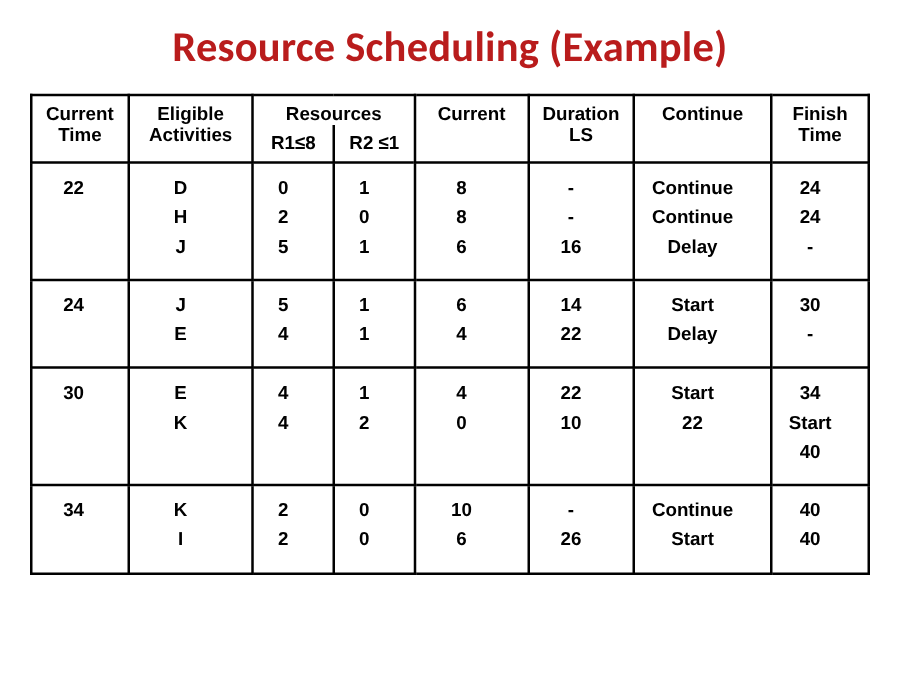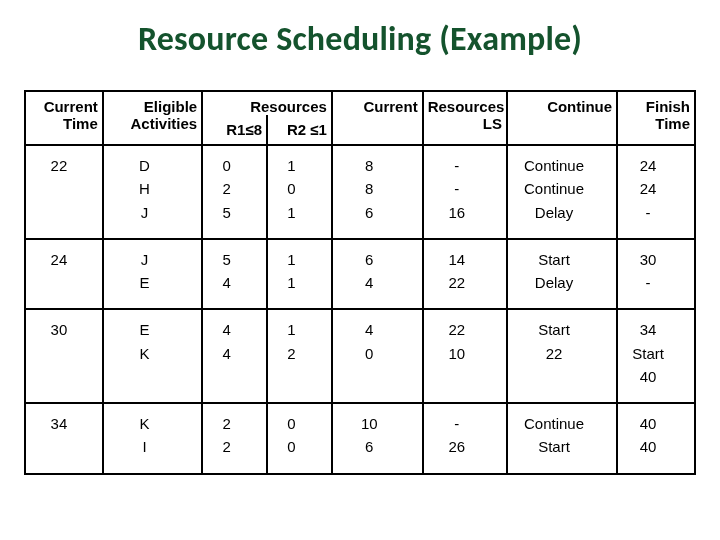--- a/index.html
+++ b/index.html
@@ -1,23 +1,23 @@
 <!DOCTYPE html>
 <html><head>
 <meta charset="utf-8">
 <style>
   html,body{margin:0;padding:0;background:#fff;font-family:Calibri,Arial,sans-serif;}
   .page{width:720px;height:540px;box-sizing:border-box;padding:18px 24px 0 24px;}
-  h1{margin:0 0 31px 0;font-size:34px;font-weight:700;color:#14532d;text-align:center;letter-spacing:0.2px;}
+  h1{margin:0 0 16px 0;font-size:34px;font-weight:700;color:#b91c1c;text-align:center;letter-spacing:0.2px;}
   table{border-collapse:collapse;width:100%;table-layout:fixed;}
-  th,td{border:2px solid #000;text-align:right;vertical-align:top;font-family:"Segoe UI",Verdana,Geneva,sans-serif;}
+  th,td{border:2px solid #000;text-align:center;vertical-align:top;font-family:"Segoe UI",Verdana,Geneva,sans-serif;}
   th{font-weight:700;font-size:15px;padding:6px 4px;}
   th.sub{border-top:none;margin-top:28px;}
   th.top{border-bottom:none;padding-bottom:0;}
-  td{font-weight:400;font-size:15px;padding:8px 20px 14px 4px;line-height:1.55;}
+  td{font-weight:700;font-size:15px;padding:8px 20px 14px 4px;line-height:1.55;}
   td.lead{text-align:left;padding-left:10px;vertical-align:top;}
   
   col.c-time{width:72px;}
   col.c-act{width:92px;}
   col.c-r1{width:60px;}
   col.c-r2{width:60px;}
   col.c-dur{width:84px;}
   col.c-ls{width:78px;}
   col.c-dec{width:102px;}
   col.c-fin{width:72px;}
@@ -40,21 +40,21 @@
         <col class="c-ls">
         <col class="c-dec">
         <col class="c-fin">
     </colgroup>
     <thead>
       <tr>
         <th rowspan="2">Current Time</th>
         <th rowspan="2">Eligible Activities</th>
         <th colspan="2" class="top">Resources</th>
         <th rowspan="2">Current</th>
-        <th rowspan="2">Resources LS</th>
+        <th rowspan="2">Duration LS</th>
         <th rowspan="2">Continue</th>
         <th rowspan="2">Finish Time</th>
       </tr>
       <tr>
         <th class="sub">R1≤8</th>
         <th class="sub">R2 ≤1</th>
       </tr>
     </thead>
     <tbody id="tbody">
         <tr>

